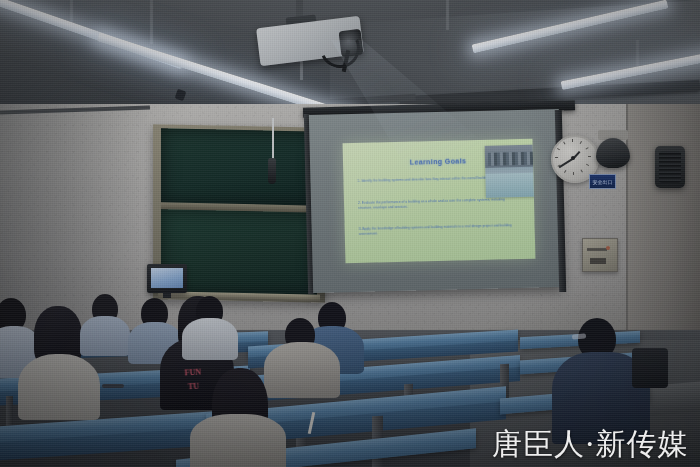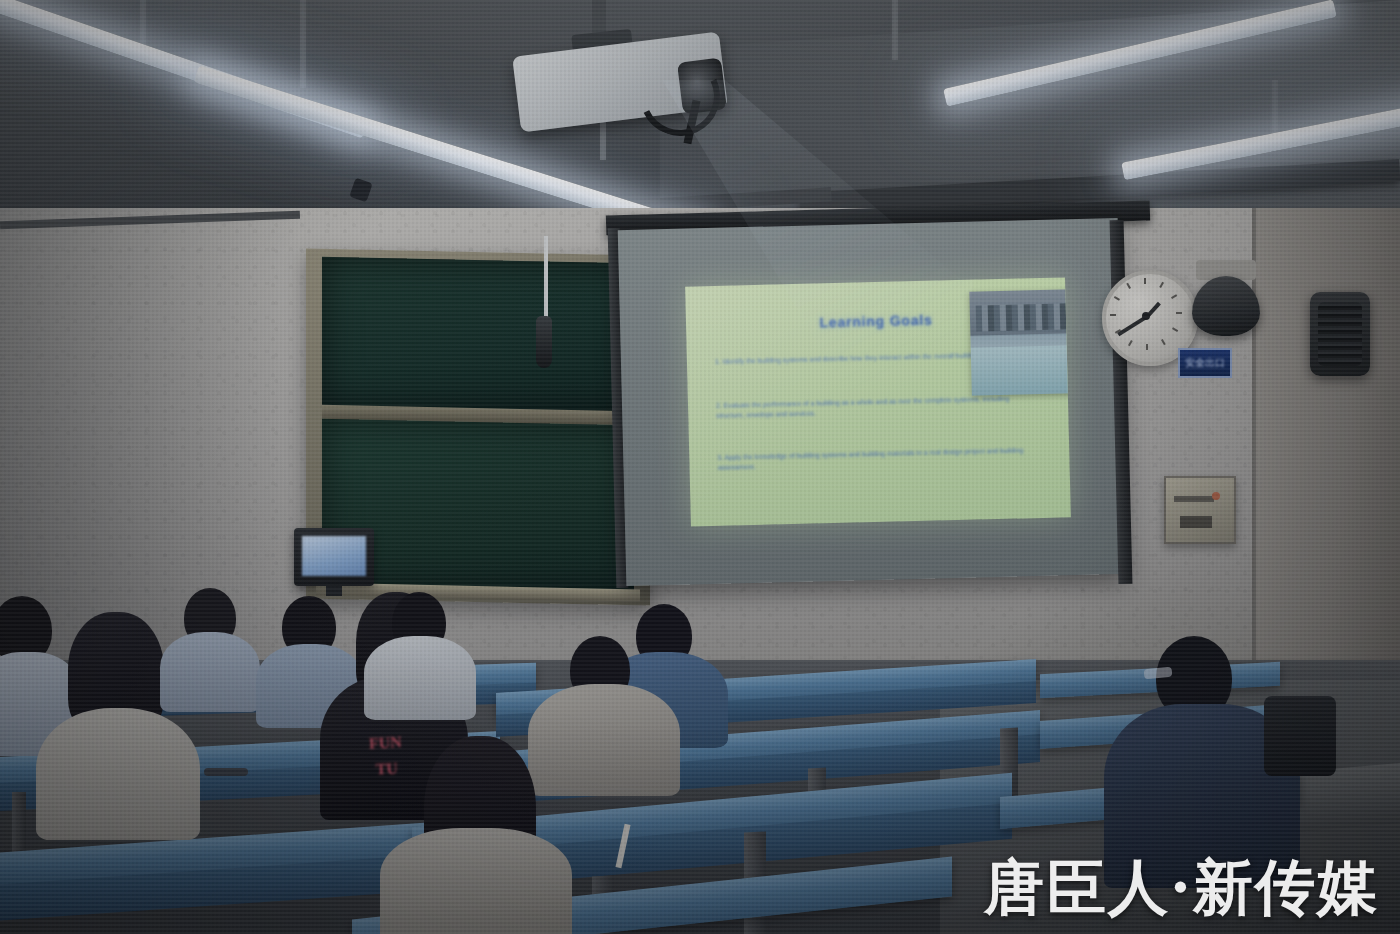--- a/index.html
+++ b/index.html
@@ -332,21 +332,21 @@
     position:absolute; border-radius: 48% 48% 38% 38%;
   }
   .body {
     position:absolute; border-radius: 44% 44% 10% 10%;
   }
 
   
   #watermark {
     left: 492px; top: 424px;
     font-family: "DejaVu Serif", serif;
-    font-size: 30px; font-weight: bold;
+    font-size: 30px; font-weight: normal;
     color: rgba(255,255,255,.92);
     letter-spacing: 1px;
     text-shadow: 0 1px 3px rgba(0,0,0,.65);
     white-space: nowrap;
   }
 
   
   #vignette {
     left:0; top:0; width:700px; height:467px; pointer-events:none;
     background: radial-gradient(ellipse at 50% 45%, rgba(0,0,0,0) 42%, rgba(0,0,0,.38) 100%);

